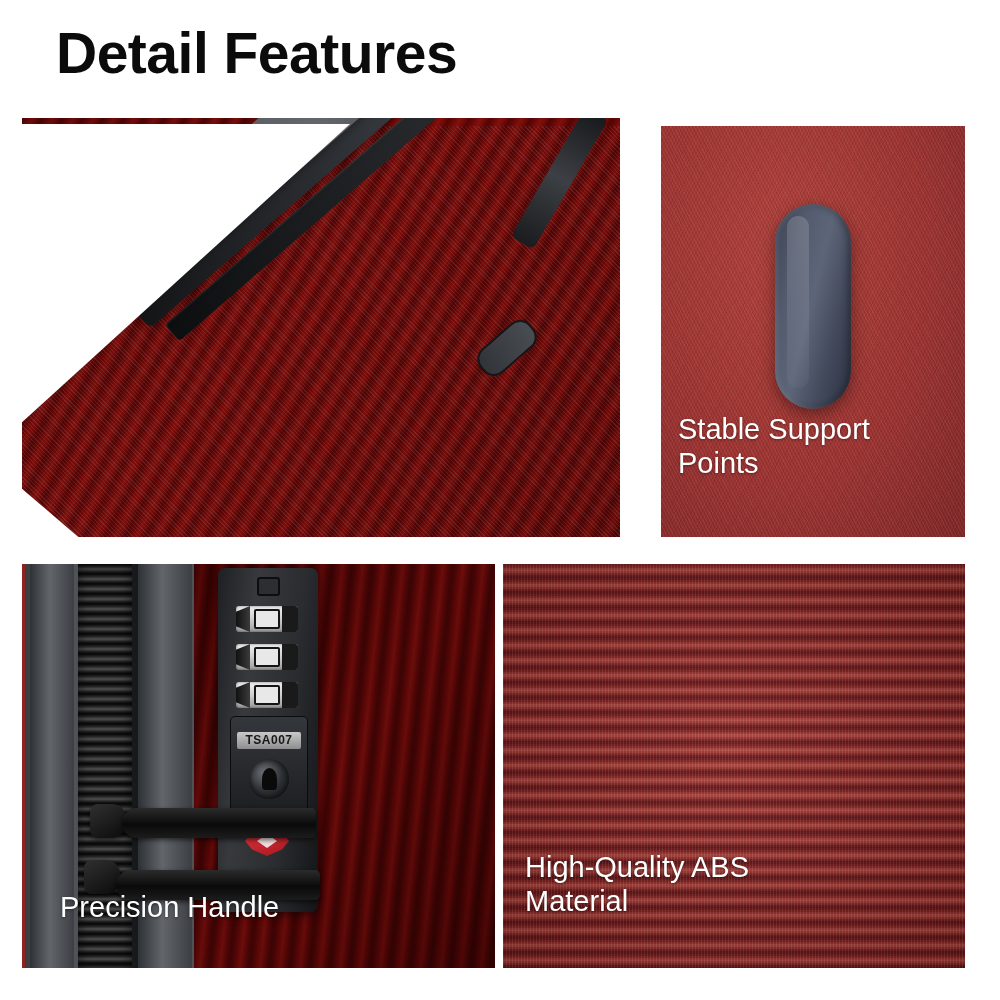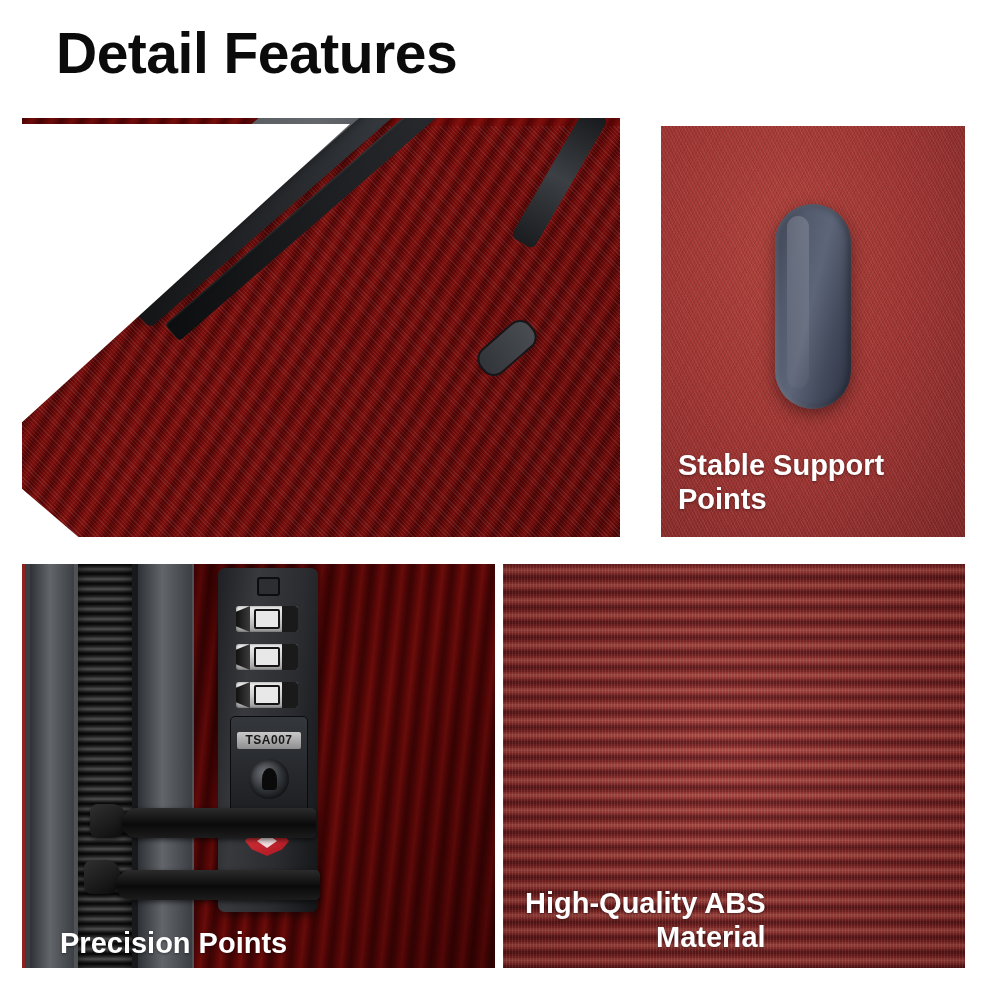--- a/index.html
+++ b/index.html
@@ -46,24 +46,23 @@
     position: absolute;
     left: 0; top: 8px;
     width: 100%;
     height: 100%;
     text-decoration: underline;
   }
 
   
   .caption {
     position: absolute;
-    font-weight: bold;
+    font-weight: normal;
     line-height: 1.18;
     white-space: pre-line;
-    margin-top: 36px;
   }
   .caption-light {
     color: #ffffff;
     text-shadow: 0 1px 3px rgba(0,0,0,0.42);
   }
   .caption-dark {
     color: #555555;
   }
 
   
@@ -421,21 +420,20 @@
   }
   .abs-shade {
     position: absolute; inset: 0;
     background: radial-gradient(ellipse at 50% 45%, rgba(255,255,255,0.05) 0%, rgba(0,0,0,0.22) 100%);
     pointer-events: none;
   }
   #cap-abs {
     left: 22px; top: 294px;
     font-size: 29px;
     z-index: 8;
-    text-align: right;
   }
 </style>
 </head>
 <body>
 
 <div id="stage">
 
   <div id="page-title">Detail Features</div>
 
   <div class="panel" id="panel-handle">
@@ -493,21 +491,21 @@
 
       <div class="zip-pull" id="pull-1">
         <div class="zip-pull-head"></div>
         <div class="zip-pull-tab"></div>
       </div>
       <div class="zip-pull" id="pull-2">
         <div class="zip-pull-head"></div>
         <div class="zip-pull-tab"></div>
       </div>
     </div>
-    <div class="caption caption-light" id="cap-zipper">Precision Points</div>
+    <div class="caption caption-light" id="cap-zipper">Precision Handle</div>
   </div>
 
   <div class="panel" id="panel-abs">
     <div class="panel-img">
       <div class="abs-ribs"></div>
       <div class="abs-weave"></div>
       <div class="abs-shade"></div>
     </div>
     <div class="caption caption-light" id="cap-abs">High-Quality ABS
 Material</div>

